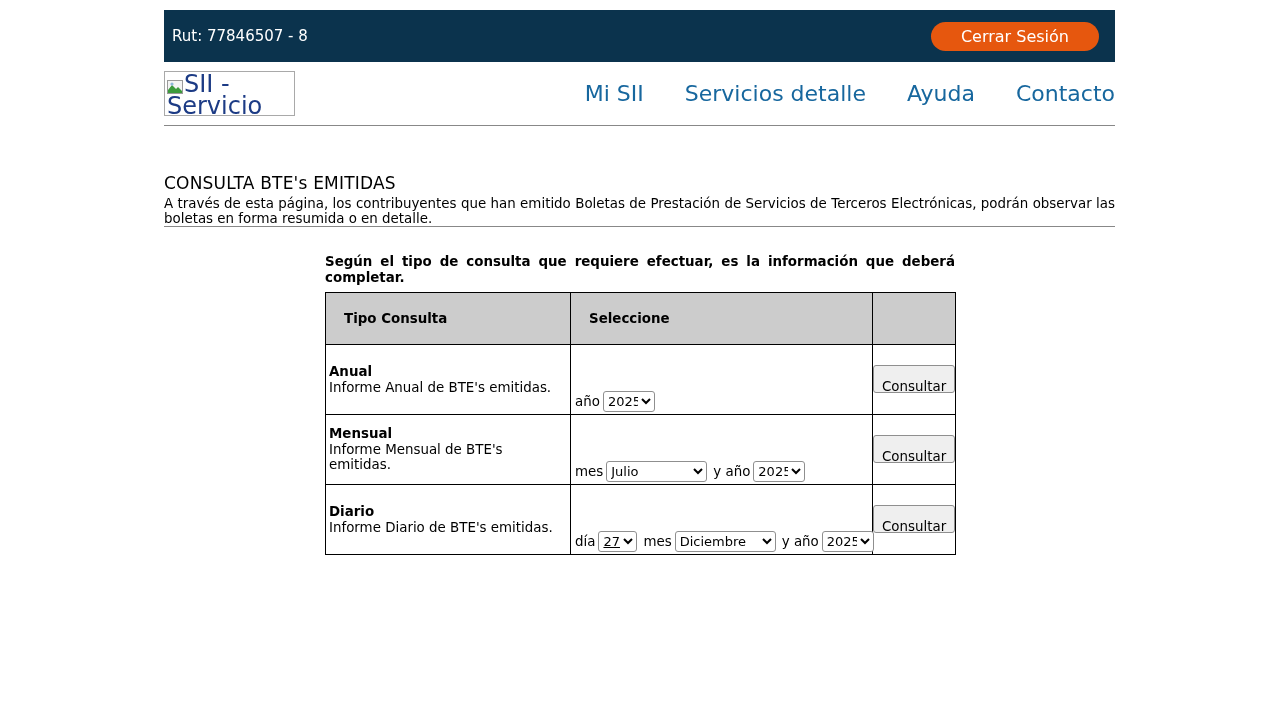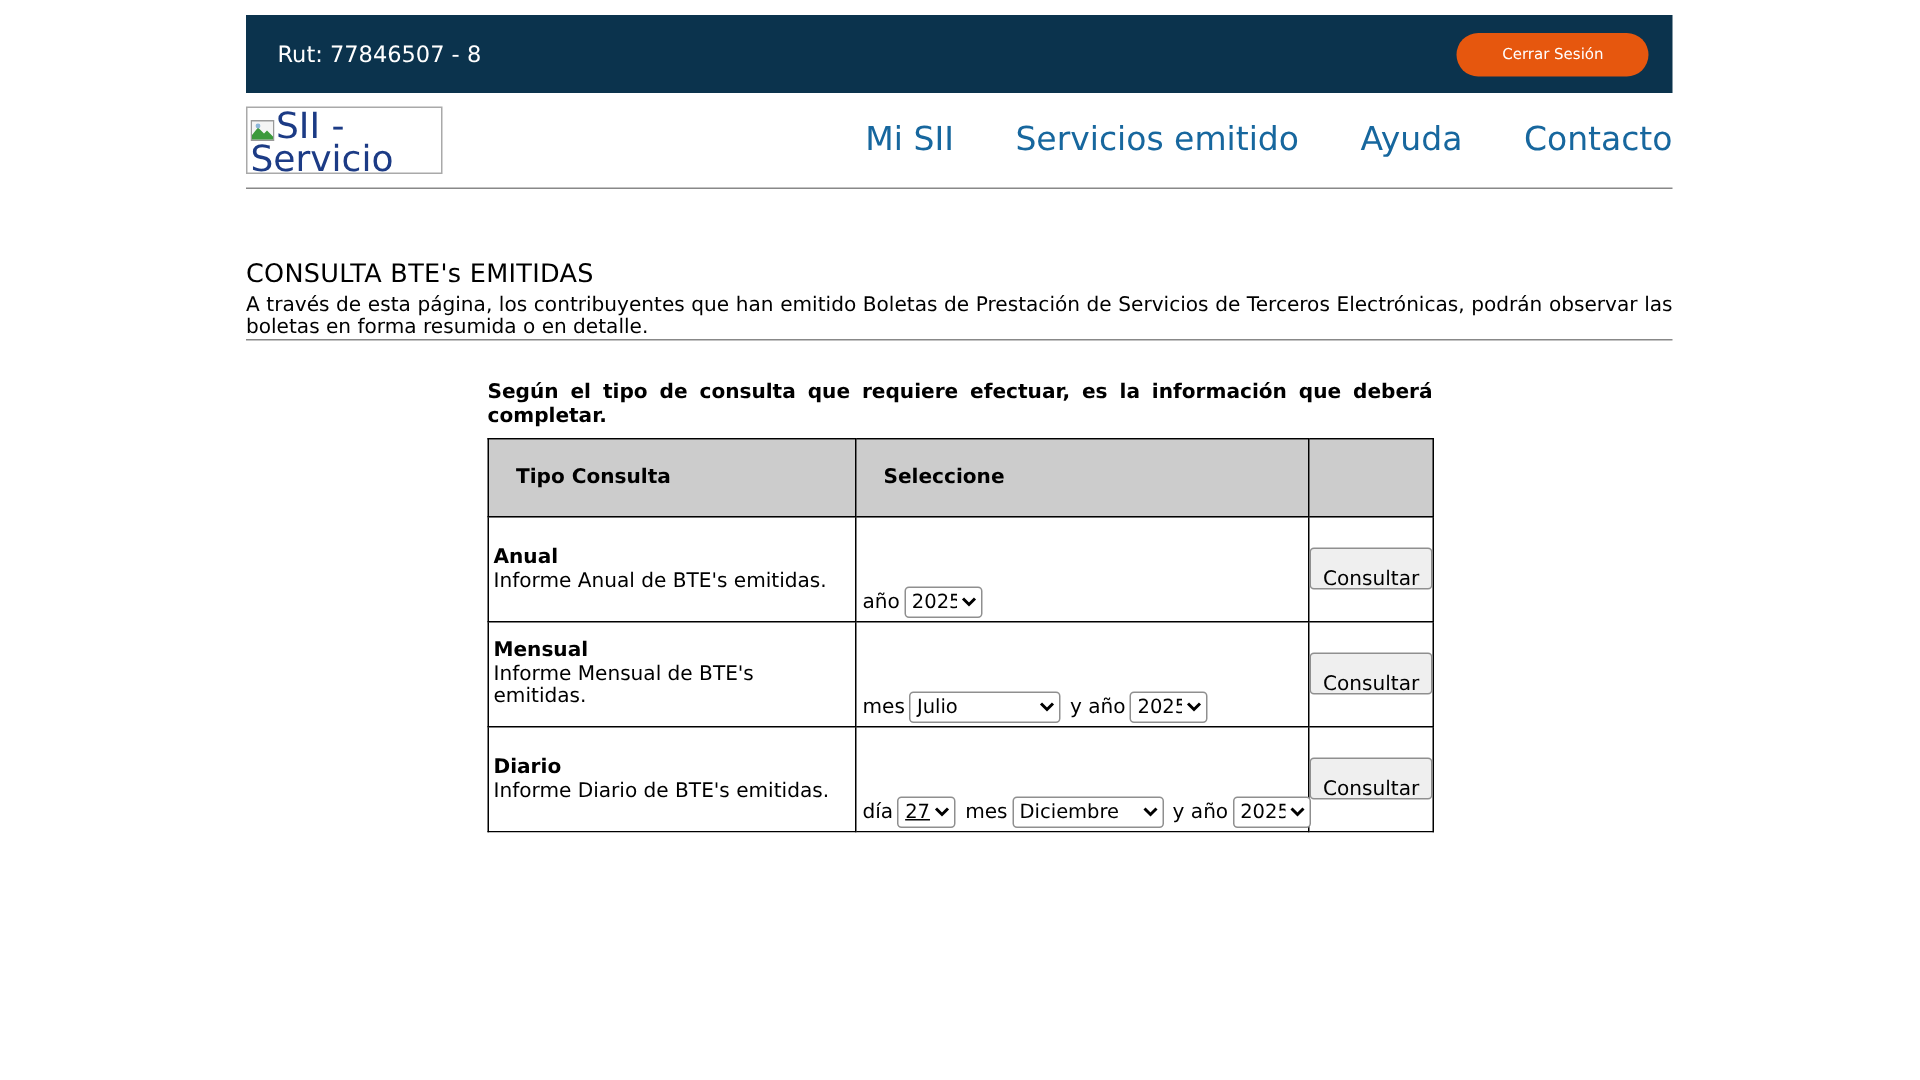--- a/index.html
+++ b/index.html
@@ -14,34 +14,34 @@
     padding-top: 10px;
   }
 
   
   .topbar {
     height: 52px;
     background: #0b334d;
     display: flex;
     align-items: center;
     justify-content: space-between;
-    padding: 0 16px 0 21px;
+    padding: 0 16px 0 8px;
   }
   .rut {
     color: #ffffff;
     font-size: 15px;
   }
   .logout-btn {
     background: #e6570e;
     color: #ffffff;
     border: none;
     border-radius: 15px;
     height: 29px;
     padding: 0 30px;
-    font-size: 10px;
+    font-size: 16px;
     font-family: inherit;
     cursor: pointer;
   }
 
   
   .header {
     height: 63px;
     display: flex;
     align-items: center;
     justify-content: space-between;
@@ -173,21 +173,21 @@
   </div>
 
   <div class="header">
     <div class="logo-box"><svg width="16" height="14" viewBox="0 0 16 14">
           <rect x="0.5" y="0.5" width="15" height="13" fill="#f4f4f4" stroke="#9a9a9a"></rect>
           <polygon points="1,10 5,5 9,9 11,7 15,11 15,13 1,13" fill="#3c9a3c"></polygon>
           <circle cx="5" cy="4" r="1.6" fill="#8db6d9"></circle>
         </svg><span>SII - Servicio de</span></div>
     <nav class="nav">
       <a>Mi SII</a>
-      <a>Servicios emitido</a>
+      <a>Servicios detalle</a>
       <a>Ayuda</a>
       <a>Contacto</a>
     </nav>
   </div>
 
   <hr class="rule">
 
   <h1 class="title">CONSULTA BTE's EMITIDAS</h1>
   <p class="description">A través de esta página, los contribuyentes que han emitido Boletas de Prestación de Servicios de Terceros Electrónicas, podrán observar las boletas en forma resumida o en detalle.</p>
 

